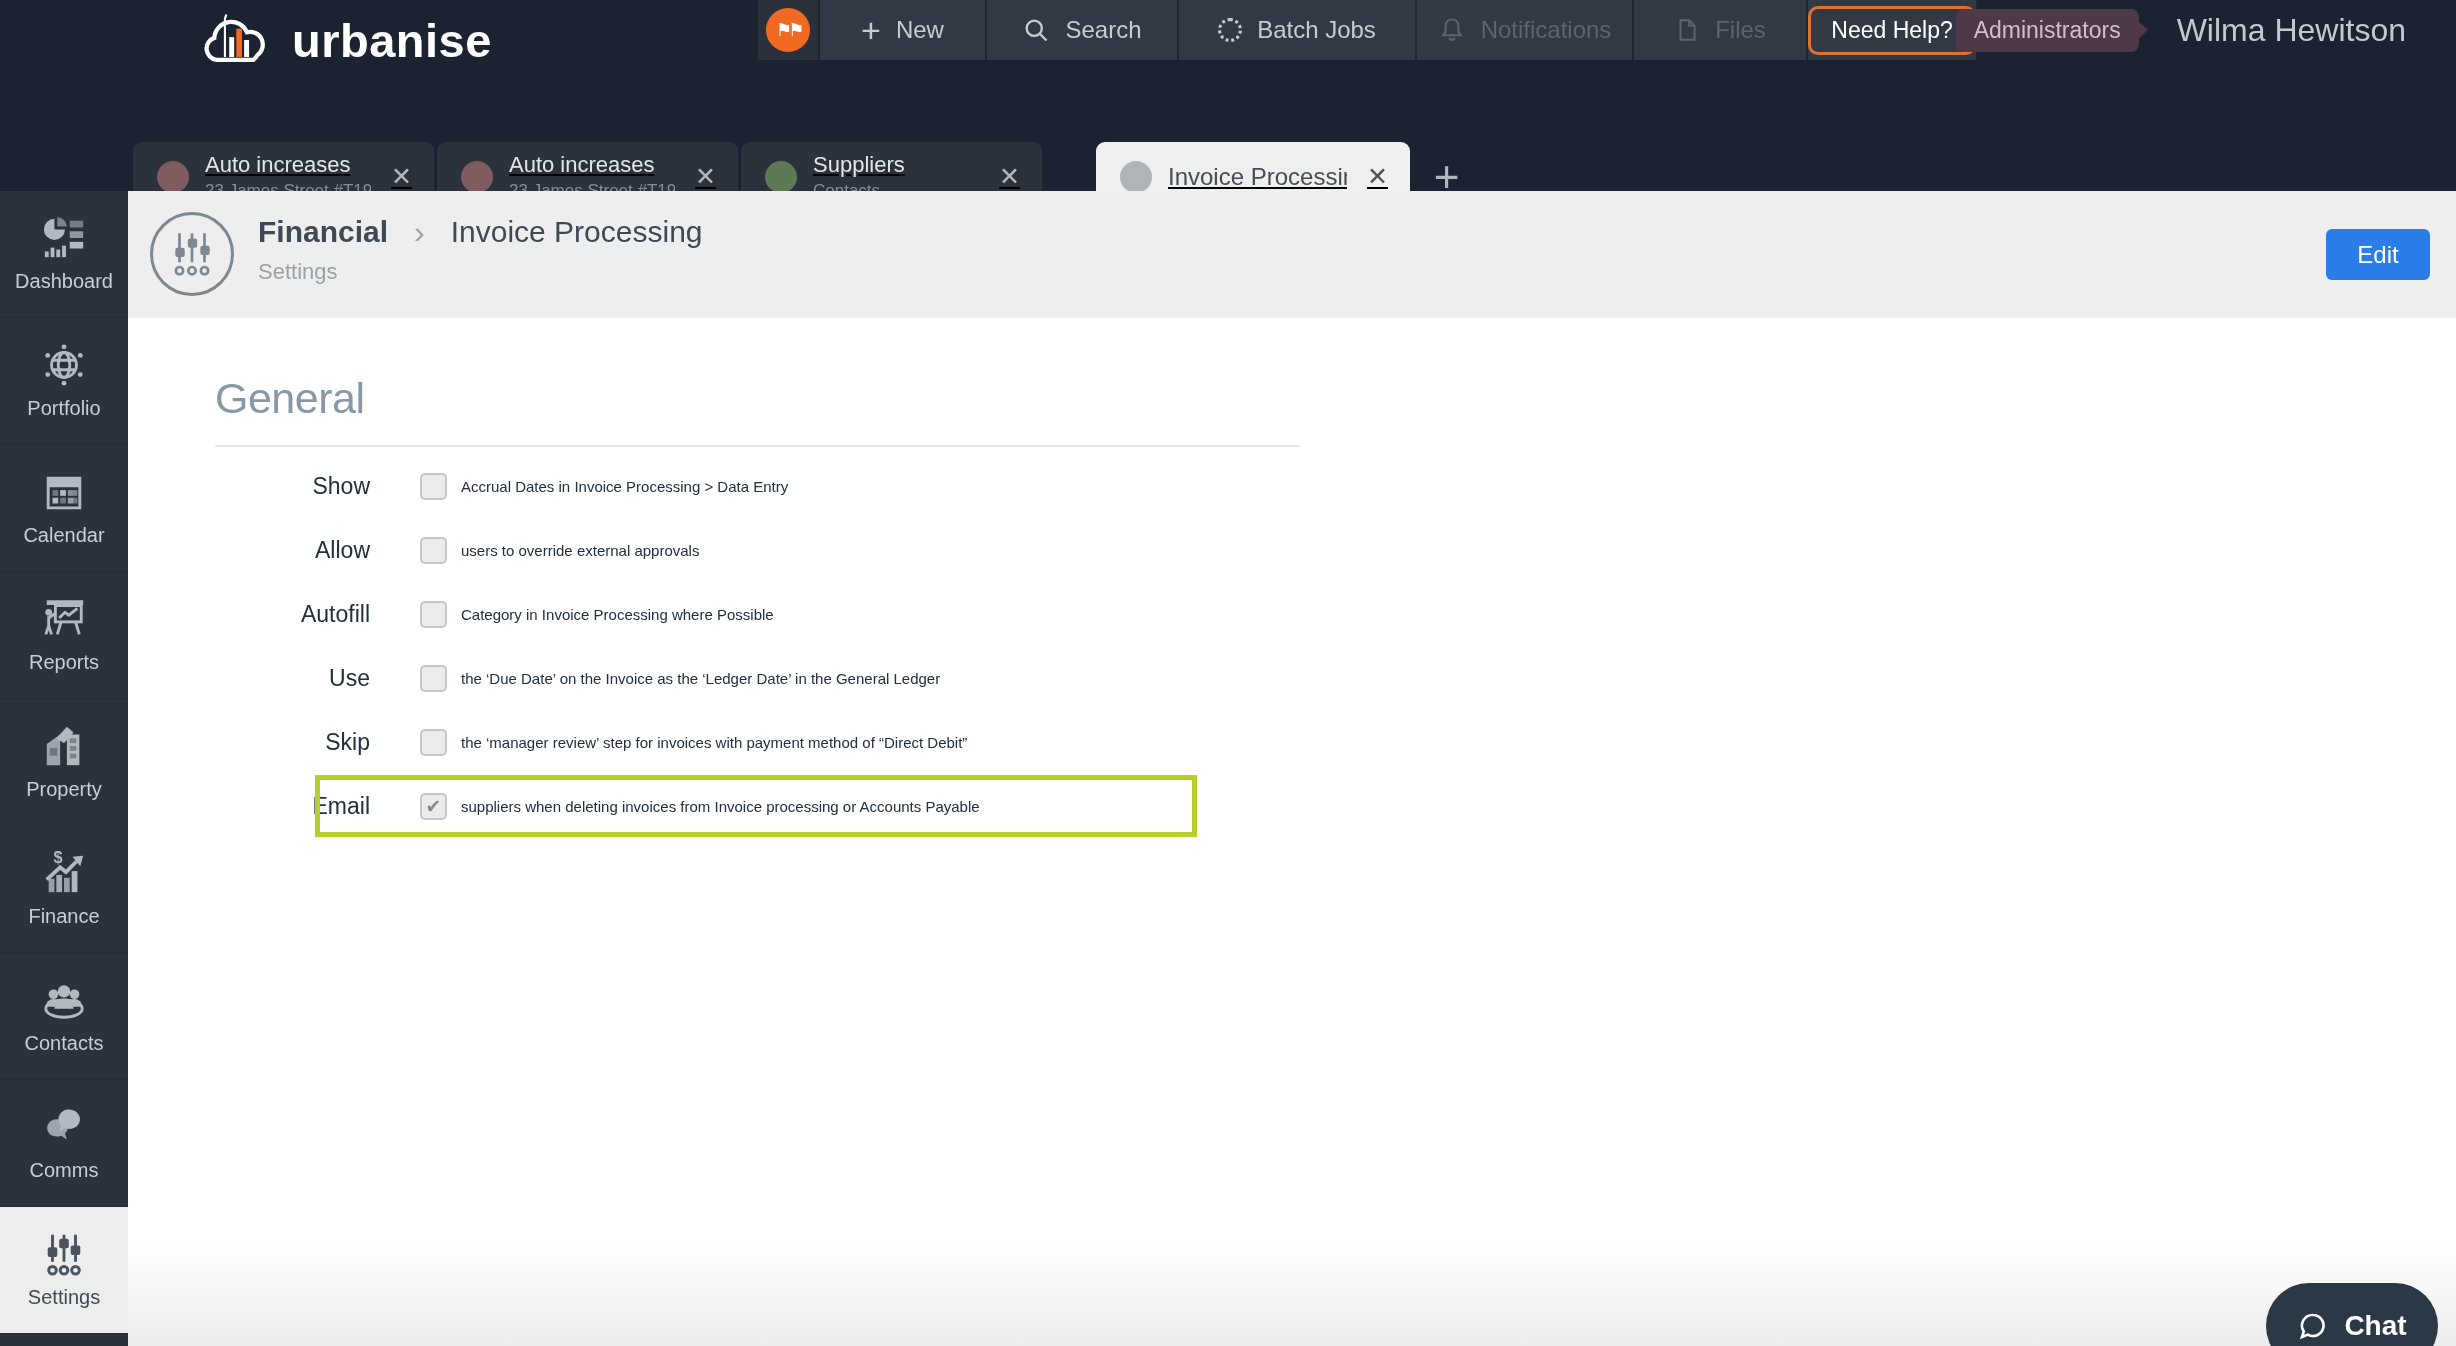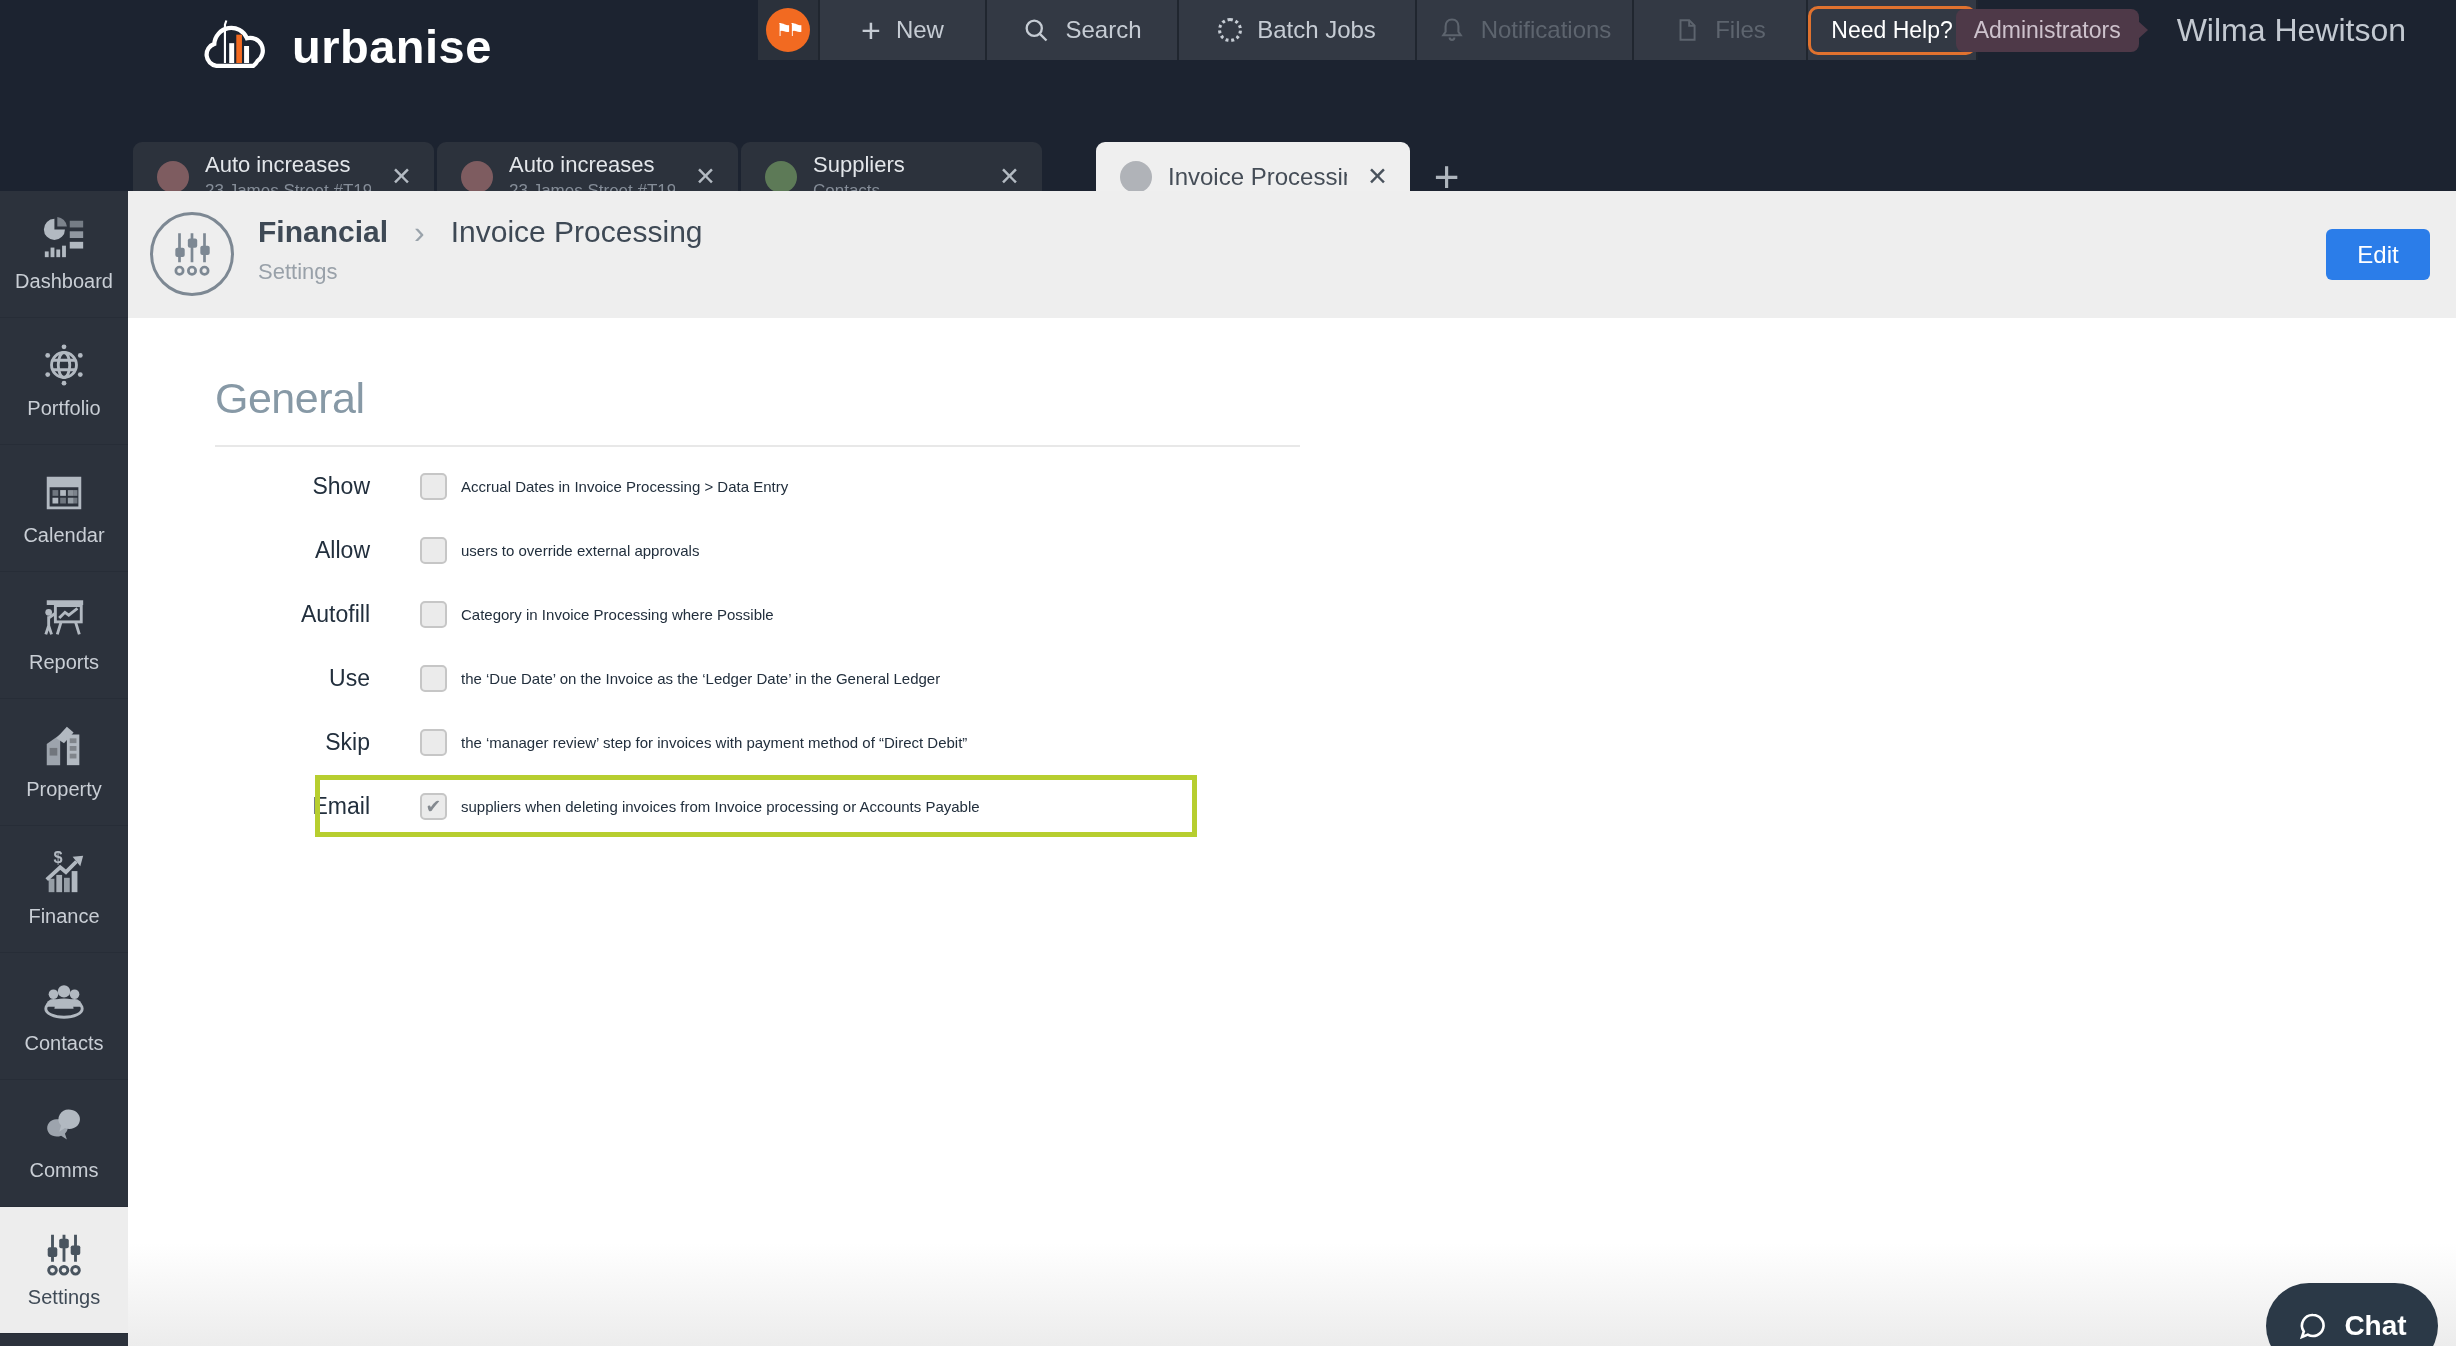--- a/index.html
+++ b/index.html
@@ -2,21 +2,21 @@
 <html><head>
 <meta charset="utf-8">
 <style>
   html,body{margin:0;padding:0;background:#fff;}
   *{box-sizing:border-box;}
   .app{position:relative;width:2456px;height:1346px;overflow:hidden;background:#fff;
        font-family:"Liberation Sans","DejaVu Sans",sans-serif;}
 
   
   .topbar{position:absolute;left:0;top:0;width:2456px;height:191px;background:#1c2330;}
-  .logo{position:absolute;left:198px;top:16px;display:flex;align-items:center;gap:16px;cursor:pointer;}
+  .logo{position:absolute;left:198px;top:10px;display:flex;align-items:center;gap:16px;cursor:pointer;}
   .logo-text{color:#fff;font-size:47px;font-weight:700;letter-spacing:.5px;}
 
   .nav-strip{position:absolute;left:758px;top:0;height:60px;display:flex;}
   .seg{height:60px;display:flex;align-items:center;justify-content:center;gap:15px;
        background:#333944;border-right:2px solid #20262f;color:#c6ccd4;font-size:24px;cursor:pointer;}
   .seg.dark{background:#2b313b;}
   .seg.disabled{color:#5d646e;}
   .seg .plus-glyph{font-size:34px;font-weight:300;line-height:1;}
   .orange-dot{width:44px;height:44px;border-radius:50%;background:#f26a21;display:flex;
               align-items:center;justify-content:center;color:#fff;font-size:18px;letter-spacing:-4px;}
@@ -25,21 +25,21 @@
              font-size:23px;padding:8px 20px;cursor:pointer;font-family:inherit;}
 
   .user-area{position:absolute;right:50px;top:0;height:60px;display:flex;align-items:center;gap:26px;}
   .role-badge{position:relative;background:#4e3948;color:#cdc2cc;font-size:23px;
               padding:8px 18px;border-radius:8px;}
   .role-badge::after{content:"";position:absolute;right:-9px;top:50%;transform:translateY(-50%);
               border-left:10px solid #4e3948;border-top:9px solid transparent;border-bottom:9px solid transparent;}
   .username{color:#c3c9d1;font-size:32px;margin-left:12px;}
 
   
-  .tabbar{position:absolute;left:133px;top:122px;height:89px;display:flex;align-items:flex-end;}
+  .tabbar{position:absolute;left:133px;top:122px;height:89px;display:flex;align-items:flex-end;text-decoration:underline;}
   .tab{width:301px;height:69px;margin-right:3px;background:#2c323c;border-radius:9px 9px 0 0;
        display:flex;align-items:center;padding:0 18px 0 24px;gap:16px;cursor:pointer;}
   .tab-avatar{width:32px;height:32px;border-radius:50%;flex:none;}
   .av-mauve{background:#7e5c60;} .av-green{background:#5d7a57;} .av-gray{background:#b0b3b8;}
   .tab-info{flex:1;min-width:0;}
   .tab-title{font-size:22px;color:#e3e6ea;white-space:nowrap;overflow:hidden;}
   .tab-sub{font-size:17px;color:#858d98;white-space:nowrap;overflow:hidden;margin-top:3px;}
   .tab-close{font-size:25px;color:#b3bac2;font-weight:300;padding:0 4px;cursor:pointer;}
   .tab.active{background:#efefef;width:314px;margin-left:51px;}
   .tab.active .tab-title{color:#454d57;font-size:24px;}

